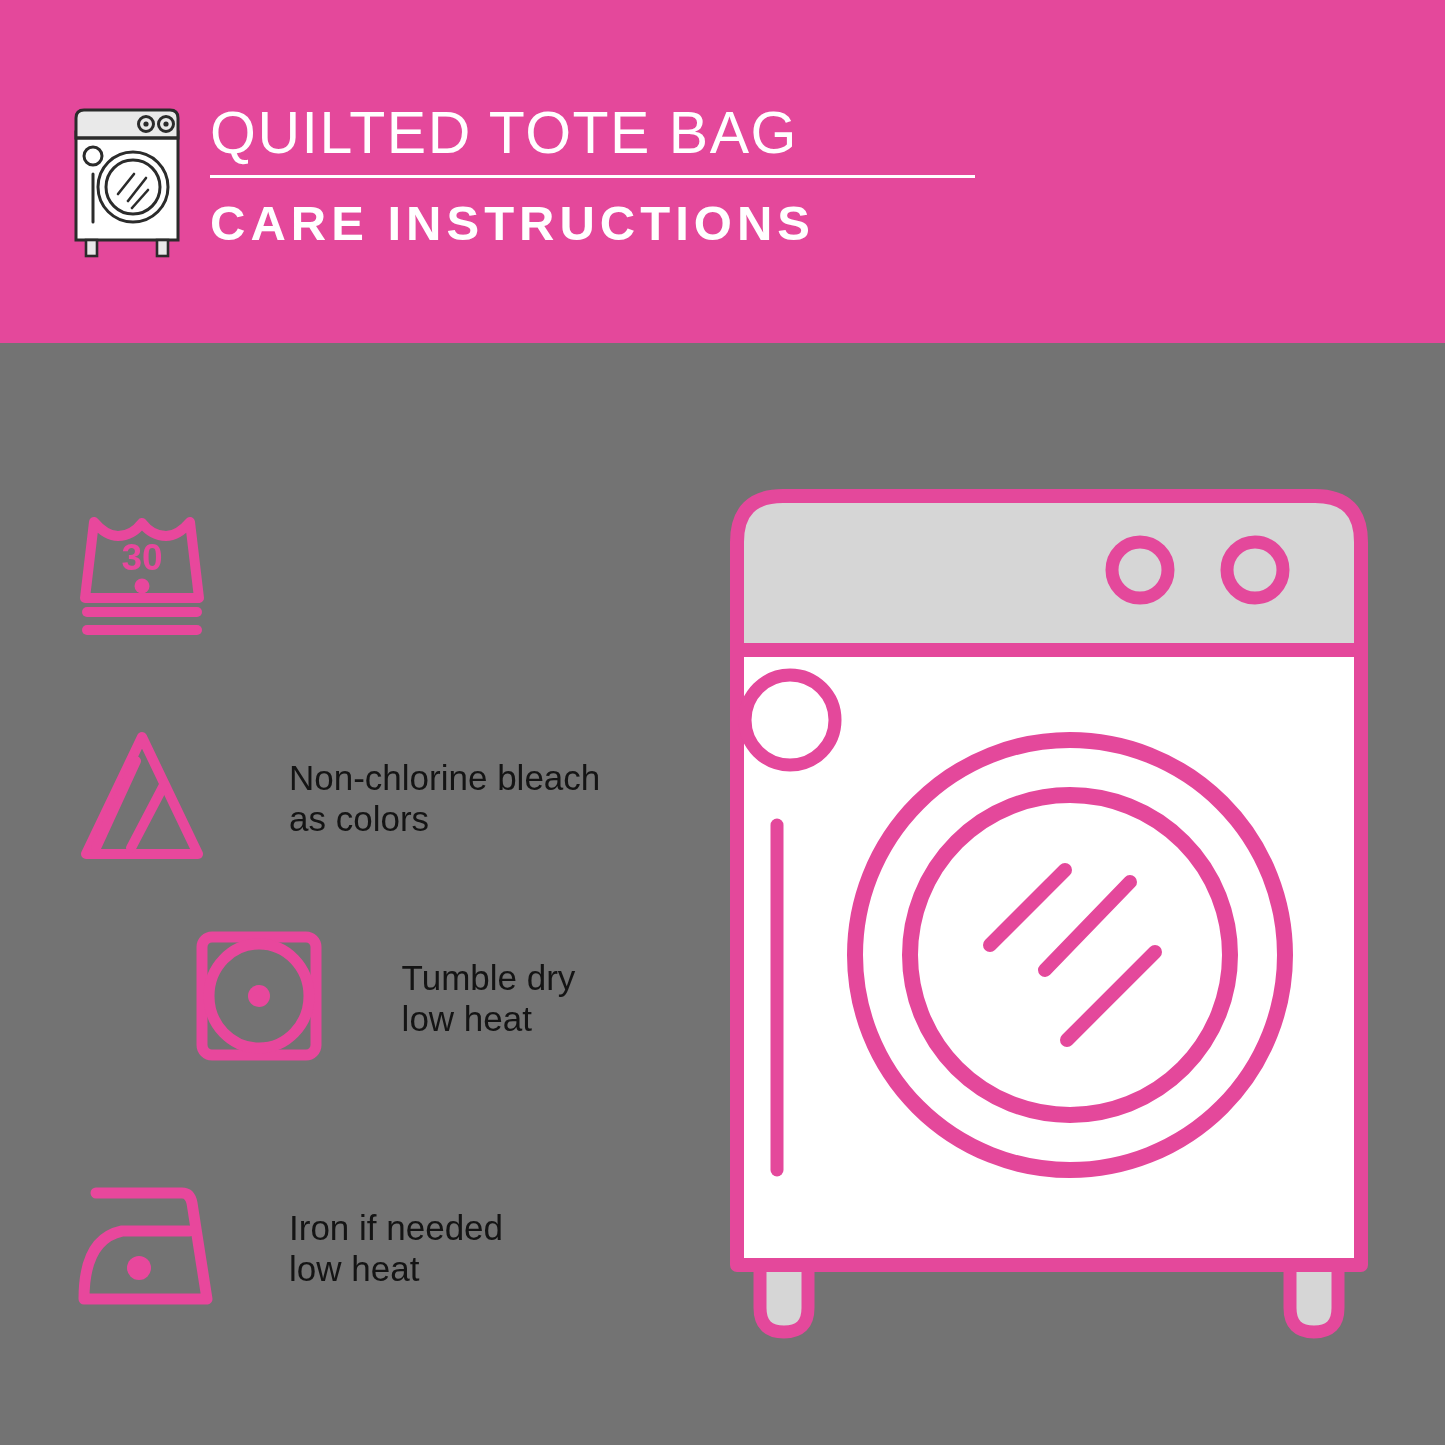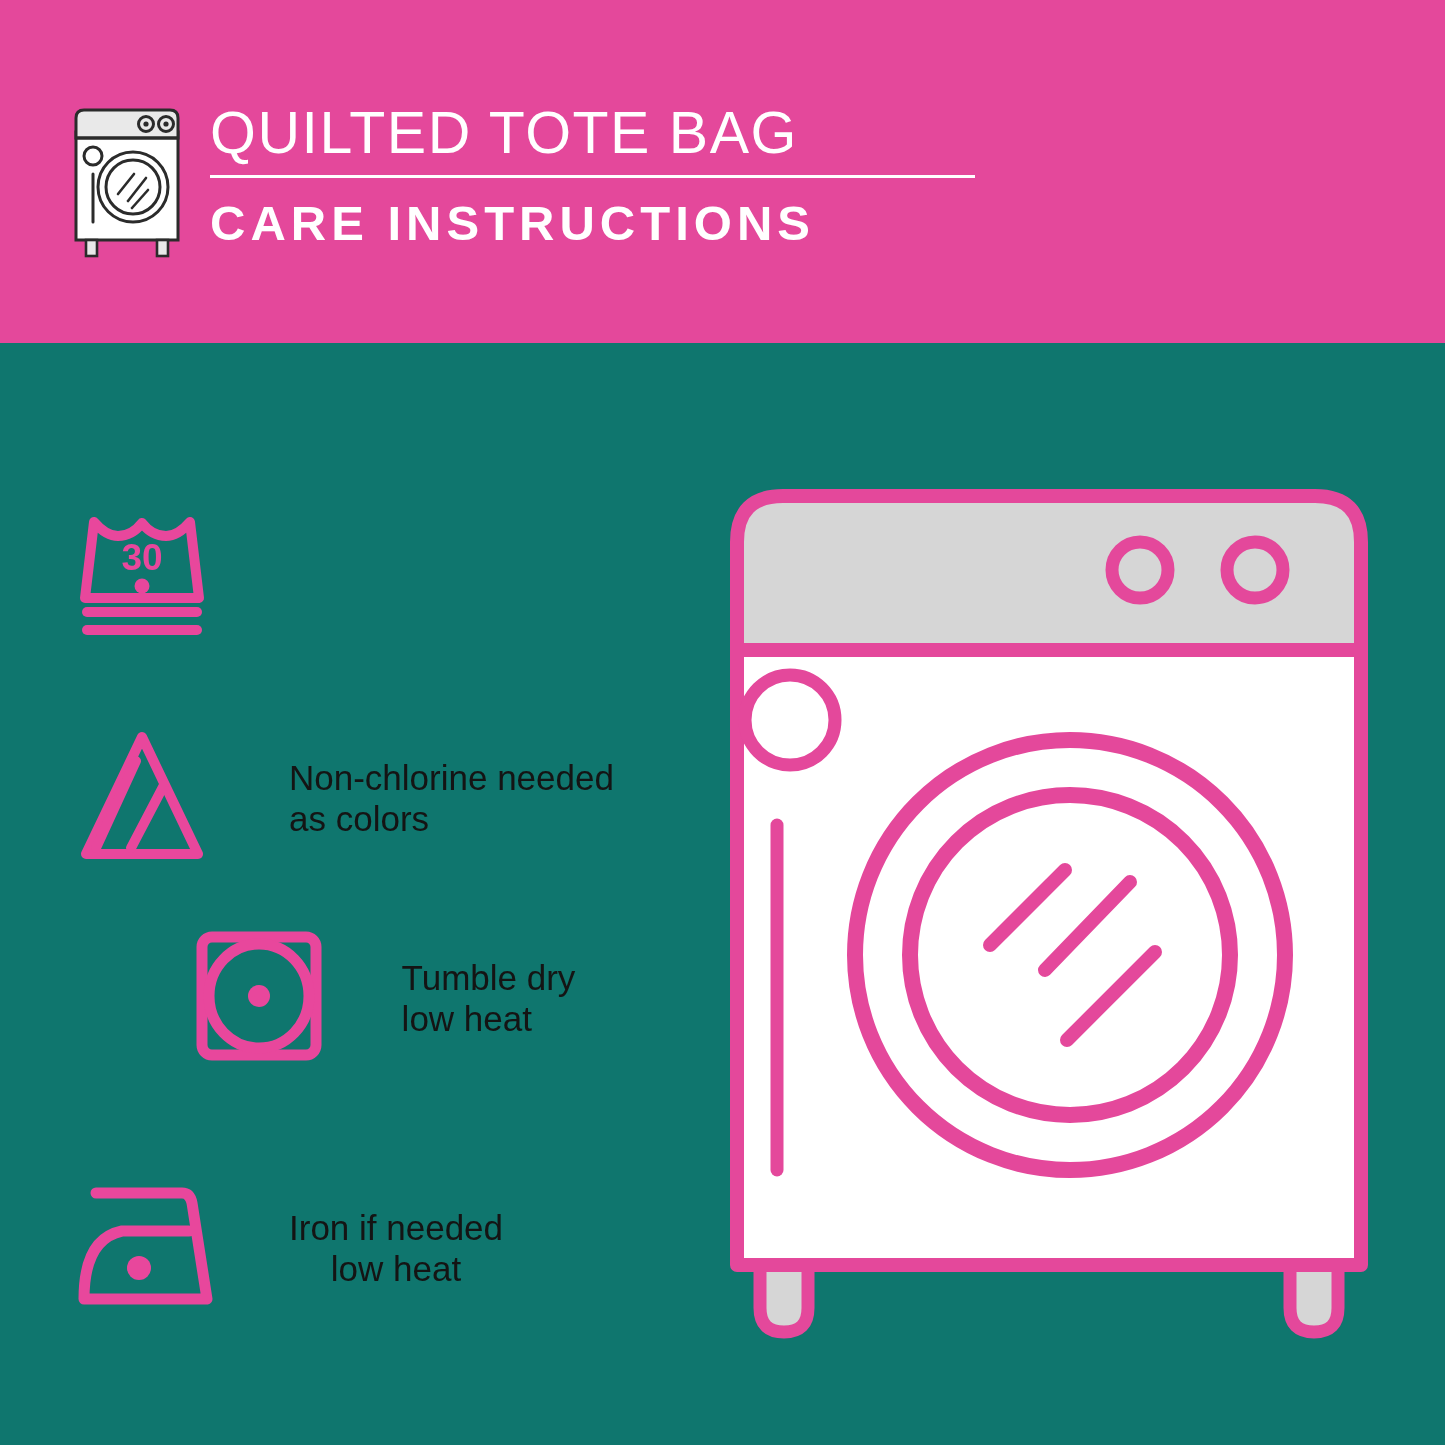--- a/index.html
+++ b/index.html
@@ -2,21 +2,21 @@
 <html><head>
 <meta charset="utf-8">
 <style>
   * { margin:0; padding:0; box-sizing:border-box; }
   html, body { width:1445px; height:1445px; }
   body {
     background:#ffffff;
     font-family:"Liberation Sans", sans-serif;
     overflow:hidden;
   }
-  .page { position:relative; width:1445px; height:1445px; background:#0f766e; }
+  .page { position:relative; width:1445px; height:1445px; background:#737373; }
 
   
   .header {
     position:absolute; left:0; top:0; width:1445px; height:343px;
     background:#E4489B;
   }
   .header-logo {
     position:absolute; left:62px; top:98px; width:130px; height:160px;
   }
   .header-text { position:absolute; left:210px; top:100px; width:790px; }
@@ -47,21 +47,21 @@
   
   .care-list { position:absolute; left:0; top:343px; width:700px; }
   .care-row {
     position:absolute;
     display:flex; align-items:center;
     left:68px; width:620px;
   }
   .care-row-0 { top:155px;gap:13px; }
   .care-row-1 { top:380px; }
   .care-row-2 { top:580px;justify-content:center; }
-  .care-row-3 { top:830px;text-align:center; }
+  .care-row-3 { top:830px; }
 
   .care-icon {
     width:165px; flex:0 0 165px;
     display:flex; align-items:center; justify-content:center;
   }
   .care-label {
     margin-left:56px;
     color:#141414;
     font-size:35px;
     line-height:41px;
@@ -142,21 +142,21 @@
       <div class="care-icon">
         <svg viewBox="0 0 150 150" width="150" height="150" aria-hidden="true">
           <g fill="none" stroke="#E8479C" stroke-width="10" stroke-linecap="round" stroke-linejoin="round">
             <path d="M66 14 L122 131 L10 131 Z"></path>
             <line x1="60" y1="38" x2="20" y2="125"></line>
             <line x1="88" y1="62" x2="55" y2="125"></line>
           </g>
         </svg>
       </div>
       <div class="care-label">
-        <span class="ln">Non-chlorine needed</span>
+        <span class="ln">Non-chlorine bleach</span>
         <span class="ln">as colors</span>
       </div>
     </div>
 
     <div class="care-row care-row-2">
       <div class="care-icon">
         <svg viewBox="0 0 150 150" width="150" height="150" aria-hidden="true">
           <g fill="none" stroke="#E8479C" stroke-width="11" stroke-linejoin="round">
             <rect x="14" y="14" width="114" height="118" rx="10"></rect>
             <ellipse cx="71" cy="73" rx="50" ry="52"></ellipse>

